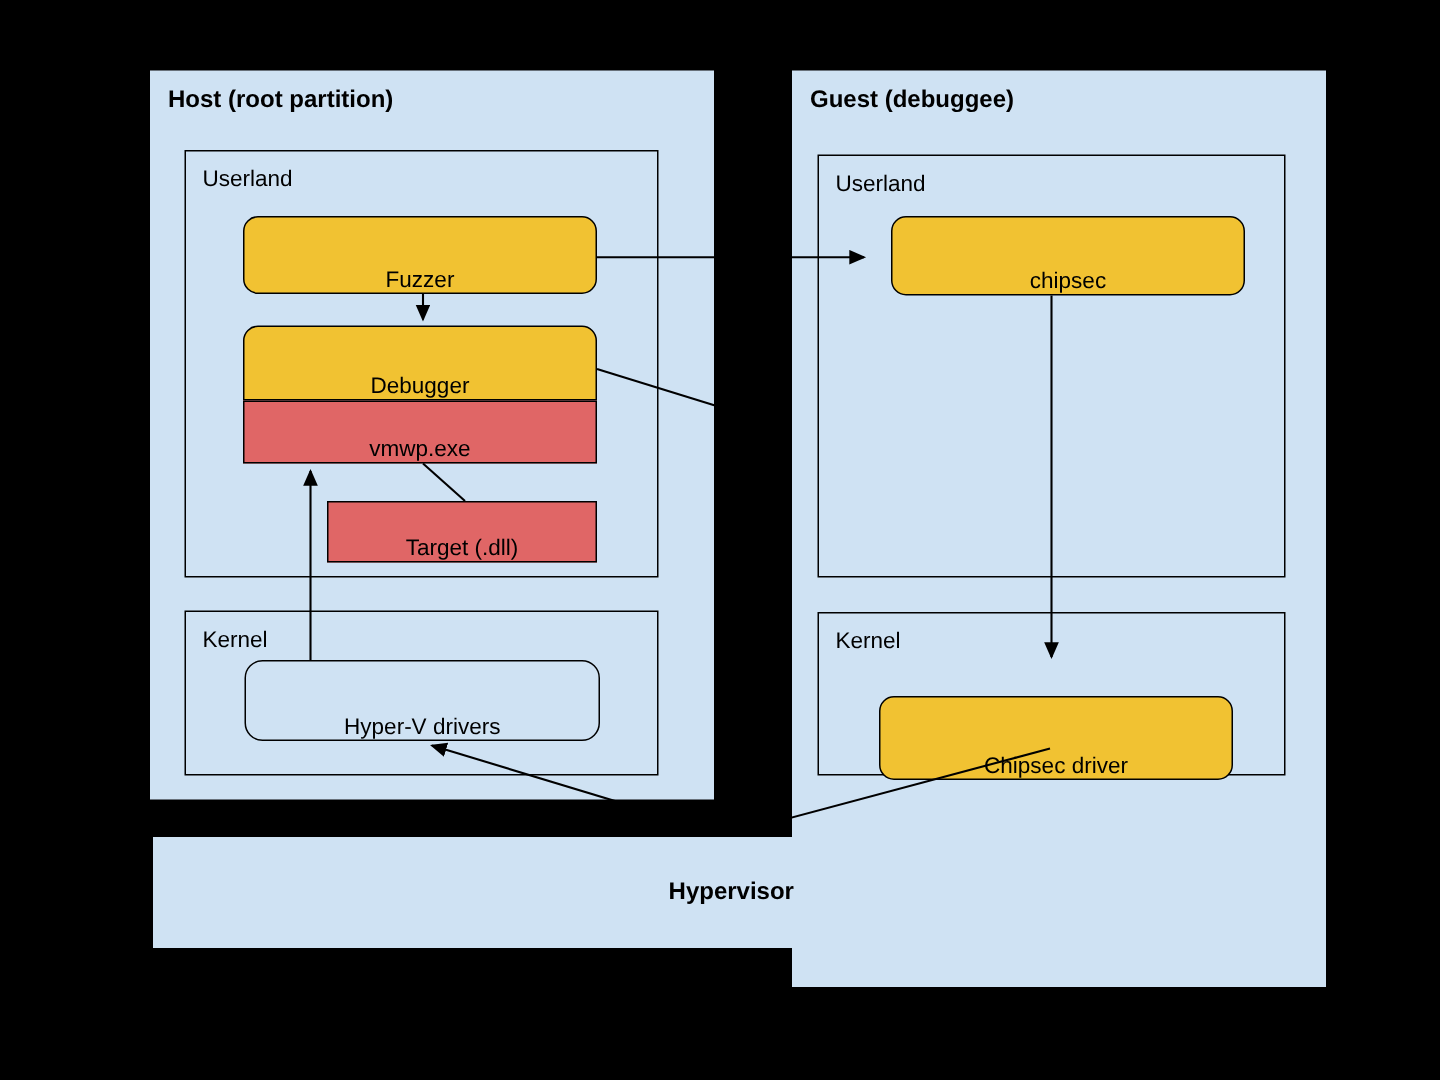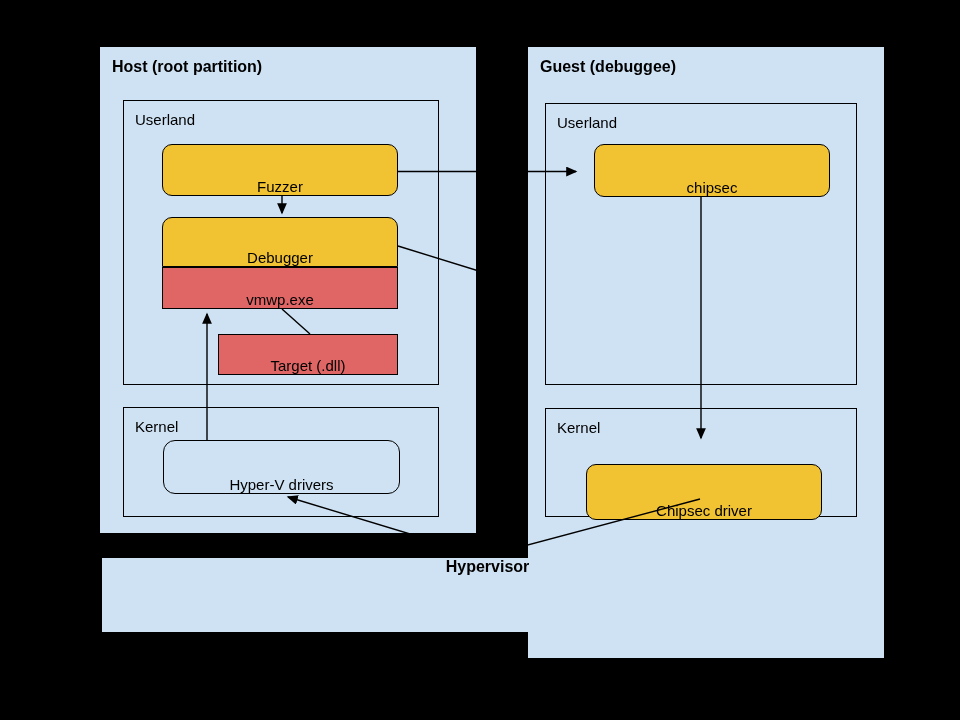--- a/index.html
+++ b/index.html
@@ -66,21 +66,21 @@
   
   #guest-panel { left: 528px; top: 47px; width: 345px; height: 611px; padding-left: 11px; }
   #guest-userland { left: 17px; top: 56px; width: 312px; height: 282px; }
   #guest-kernel { left: 17px; top: 361px; width: 312px; height: 109px; }
   #node-chipsec { left: 54px; top: 97px; width: 236px; height: 53px; margin-left: 12px; }
   #node-chipsec-driver { left: 58px; top: 396px; width: 236px; height: 56px; margin-top: 21px; }
 
   
   #hypervisor-panel {
     left: 102px; top: 558px; width: 771px; height: 74px;
-    display: flex; justify-content: center;
+    display: flex; align-items: center; justify-content: center;
   }
   #hypervisor-title {
     font-size: 16px; font-weight: bold; color: #000;
   }
 
   
   #edges-svg {
     position: absolute;
     left: 0; top: 0;
     width: 960px; height: 720px;

